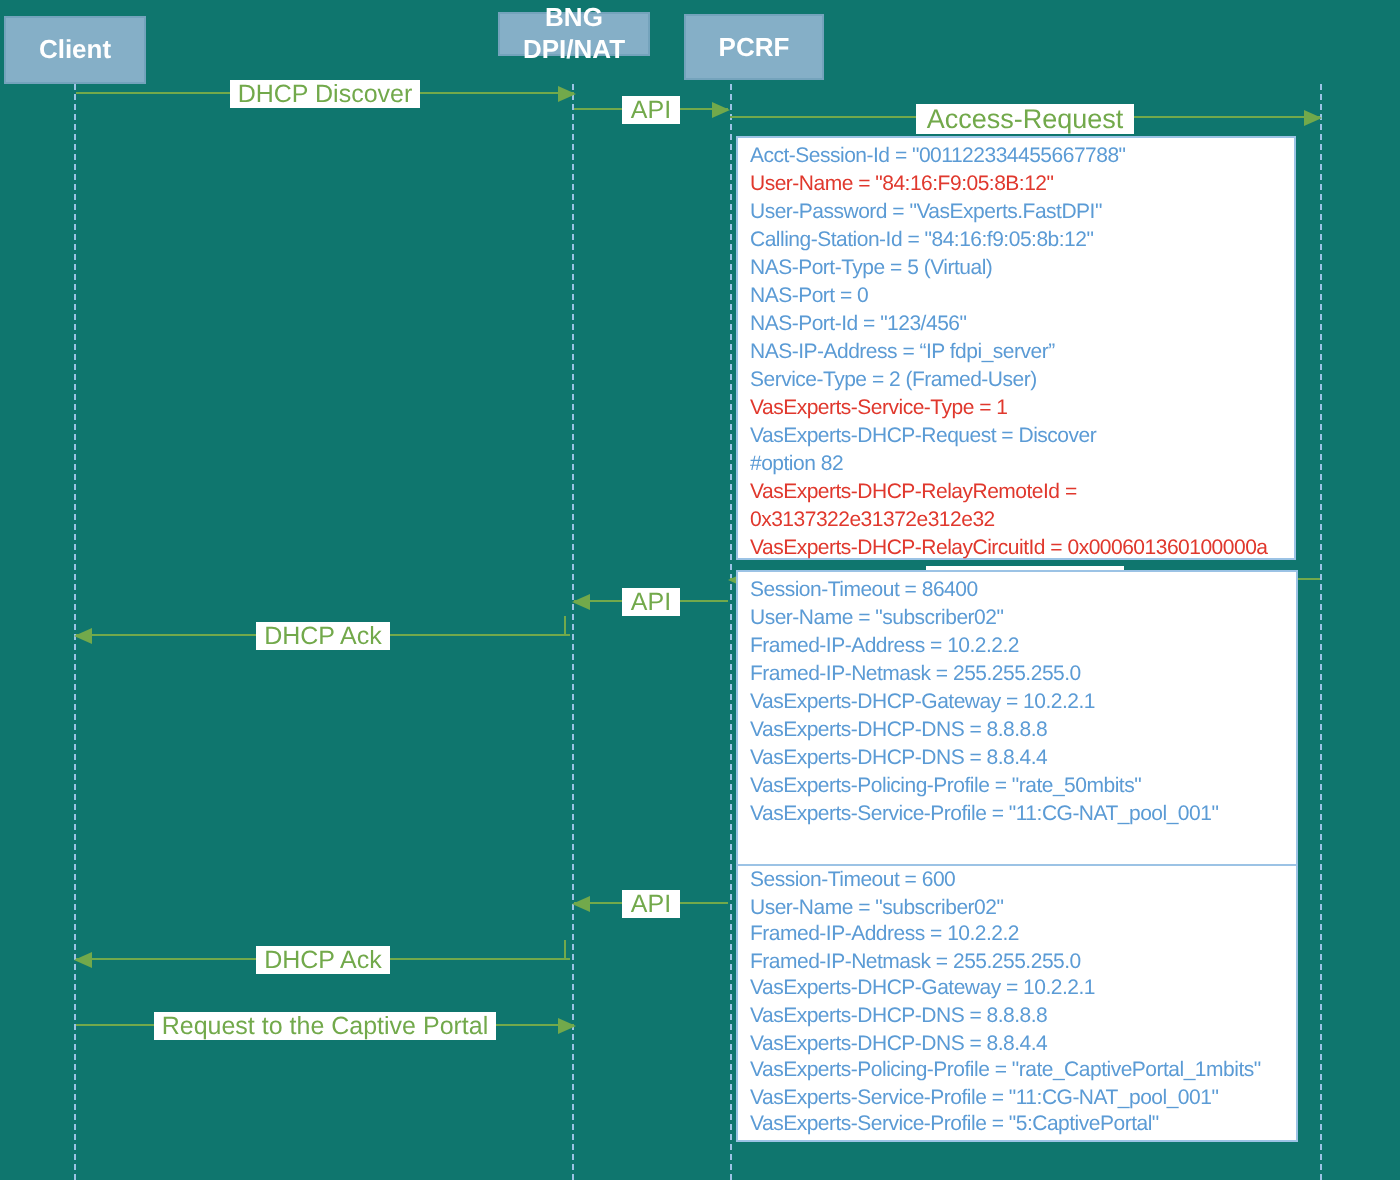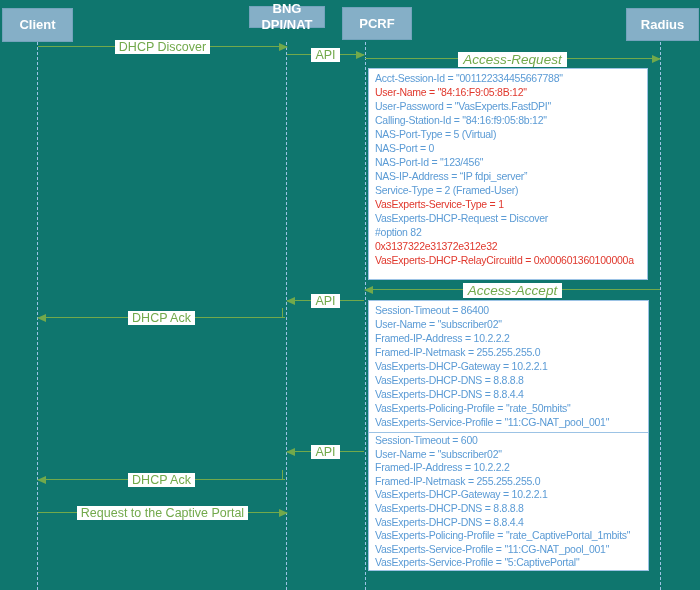--- a/index.html
+++ b/index.html
@@ -19,21 +19,21 @@
   
   .msg{position:absolute;height:16px;display:flex;align-items:center;justify-content:center;}
   .msg::before{
     content:"";position:absolute;left:0;right:0;top:50%;margin-top:-1px;
     border-top:1.5px solid #72A94B;
   }
   .msg .mlabel{
     position:relative;z-index:2;background:#fff;padding:0 4px;color:#72A94B;
     font-size:12.5px;white-space:nowrap;
   }
-  .msg.big .mlabel{font-size:13.5px;padding:0 5px;font-style:italic;}
+  .msg.big .mlabel{font-size:13.5px;padding:0 5px;}
   .msg.right::after{
     content:"";position:absolute;right:-1px;top:50%;transform:translateY(-50%);
     border-top:4.5px solid transparent;border-bottom:4.5px solid transparent;
     border-left:9px solid #72A94B;z-index:1;
   }
   .msg.left::after{
     content:"";position:absolute;left:-1px;top:50%;transform:translateY(-50%);
     border-top:4.5px solid transparent;border-bottom:4.5px solid transparent;
     border-right:9px solid #72A94B;z-index:1;
   }
@@ -60,23 +60,20 @@
 
   <div class="actor" style="left:2px;top:8px;width:71px;height:34px">
     <span>Client</span>
   </div>
   <div class="actor" style="left:249px;top:6px;width:76px;height:22px">
     <span>BNG</span>
     <span>DPI/NAT</span>
   </div>
   <div class="actor" style="left:342px;top:7px;width:70px;height:33px">
     <span>PCRF</span>
-  </div>
-  <div class="actor" style="left:626px;top:8px;width:73px;height:33px">
-    <span>Radius</span>
   </div>
 
   <div class="msg right" style="left:38px;top:39px;width:249px">
     <span class="mlabel">DHCP Discover</span>
   </div>
 
   <div class="msg right" style="left:287px;top:47px;width:77px">
     <span class="mlabel">API</span>
   </div>
 
@@ -118,25 +115,26 @@
       <div class="attr-row blue">User-Password = "VasExperts.FastDPI"</div>
       <div class="attr-row blue">Calling-Station-Id = "84:16:f9:05:8b:12"</div>
       <div class="attr-row blue">NAS-Port-Type = 5 (Virtual)</div>
       <div class="attr-row blue">NAS-Port = 0</div>
       <div class="attr-row blue">NAS-Port-Id = "123/456"</div>
       <div class="attr-row blue">NAS-IP-Address = “IP fdpi_server”</div>
       <div class="attr-row blue">Service-Type = 2 (Framed-User)</div>
       <div class="attr-row red">VasExperts-Service-Type = 1</div>
       <div class="attr-row blue">VasExperts-DHCP-Request = Discover</div>
       <div class="attr-row blue">#option 82</div>
+      <div class="attr-row red">VasExperts-DHCP-RelayRemoteId =</div>
       <div class="attr-row red">0x3137322e31372e312e32</div>
       <div class="attr-row red">VasExperts-DHCP-RelayCircuitId = 0x000601360100000a</div>
     </div>
 
-  <div class="attrbox" style="left:368px;top:300px;width:281px;height:164px">
+  <div class="attrbox" style="left:368px;top:285px;width:281px;height:164px">
       <div class="attr-row blue">Session-Timeout = 86400</div>
       <div class="attr-row blue">User-Name = "subscriber02"</div>
       <div class="attr-row blue">Framed-IP-Address = 10.2.2.2</div>
       <div class="attr-row blue">Framed-IP-Netmask = 255.255.255.0</div>
       <div class="attr-row blue">VasExperts-DHCP-Gateway = 10.2.2.1</div>
       <div class="attr-row blue">VasExperts-DHCP-DNS = 8.8.8.8</div>
       <div class="attr-row blue">VasExperts-DHCP-DNS = 8.8.4.4</div>
       <div class="attr-row blue">VasExperts-Policing-Profile = "rate_50mbits"</div>
       <div class="attr-row blue">VasExperts-Service-Profile = "11:CG-NAT_pool_001"</div>
     </div>

